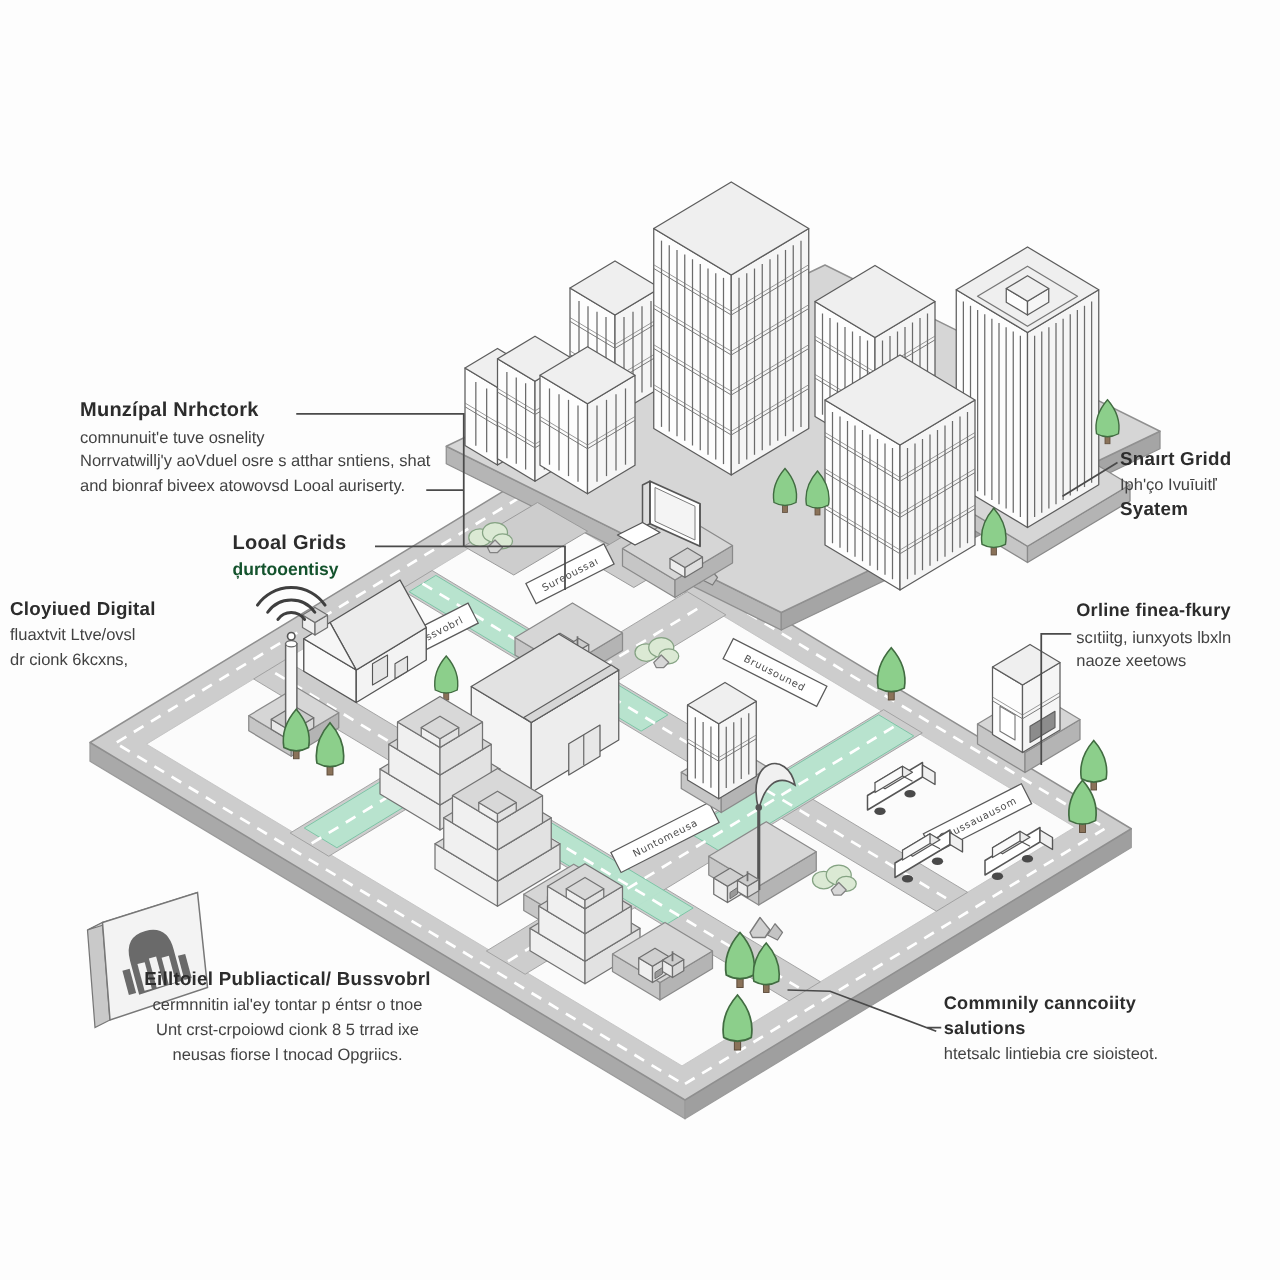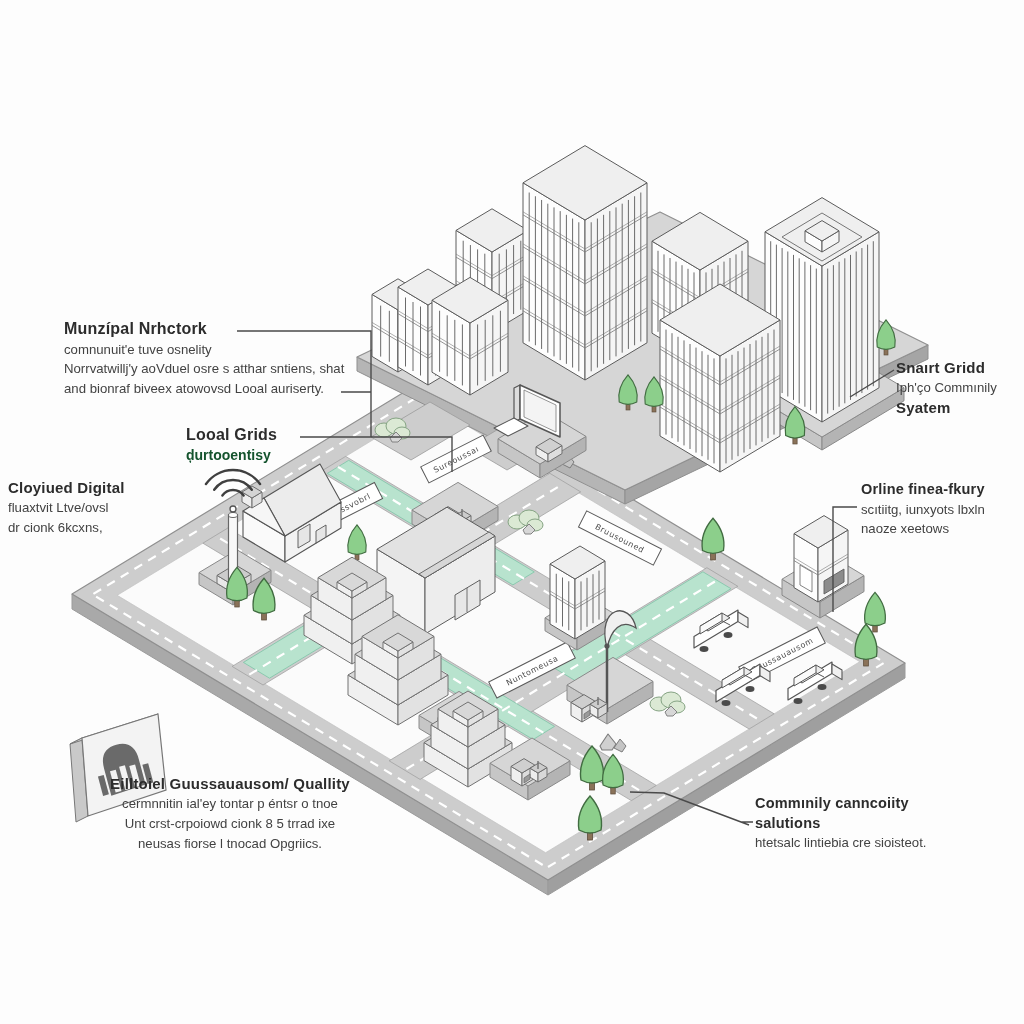--- a/index.html
+++ b/index.html
@@ -570,32 +570,32 @@
   </div>
 
   <div class="label" style="left:8px;top:478px;width:150px">
     <div class="lt">Cloyiued Digital</div>
     <div class="ll">fluaxtvit Ltve/ovsl</div>
     <div class="ll">dr cionk 6kcxns,</div>
   </div>
 
   <div class="label" style="left:896px;top:358px;width:125px">
     <div class="lt">Snaırt Gridd</div>
-    <div class="ll">Iph'ço Commınily</div>
+    <div class="ll">Iph'ço Ivuīuitľ</div>
     <div class="lt">Syatem</div>
   </div>
 
   <div class="label" style="left:861px;top:480px;width:160px">
     <div class="lt" style="font-size:14.5px">Orline finea-fkury</div>
     <div class="ll">scıtiitg, iunxyots lbxln</div>
     <div class="ll">naoze xeetows</div>
   </div>
 
   <div class="label center" style="left:96px;top:774px;width:268px">
-    <div class="lt">Eilltoiel Guussauausom/ Quallity</div>
+    <div class="lt">Eilltoiel Publiactical/ Bussvobrl</div>
     <div class="ll">cermnnitin ial'ey tontar p éntsr o tnoe</div>
     <div class="ll">Unt crst-crpoiowd cionk 8 5 trrad ixe</div>
     <div class="ll">neusas fiorse l tnocad Opgriics.</div>
   </div>
 
   <div class="label" style="left:755px;top:794px;width:220px">
     <div class="lt" style="font-size:14.5px">Commınily canncoiity salutions</div>
     <div class="ll">htetsalc lintiebia cre sioisteot.</div>
   </div>
 </div>

